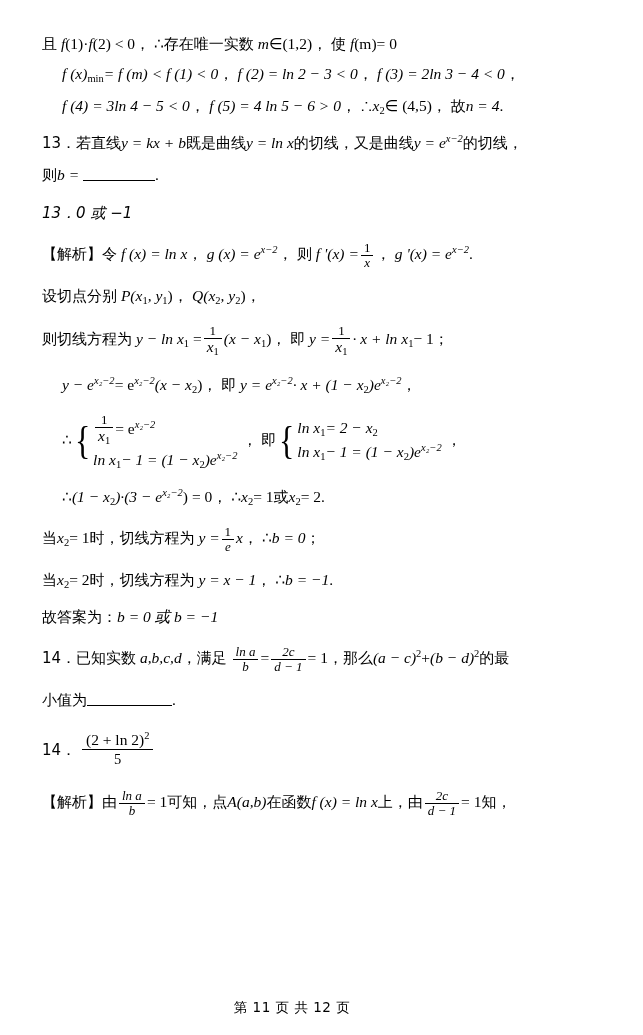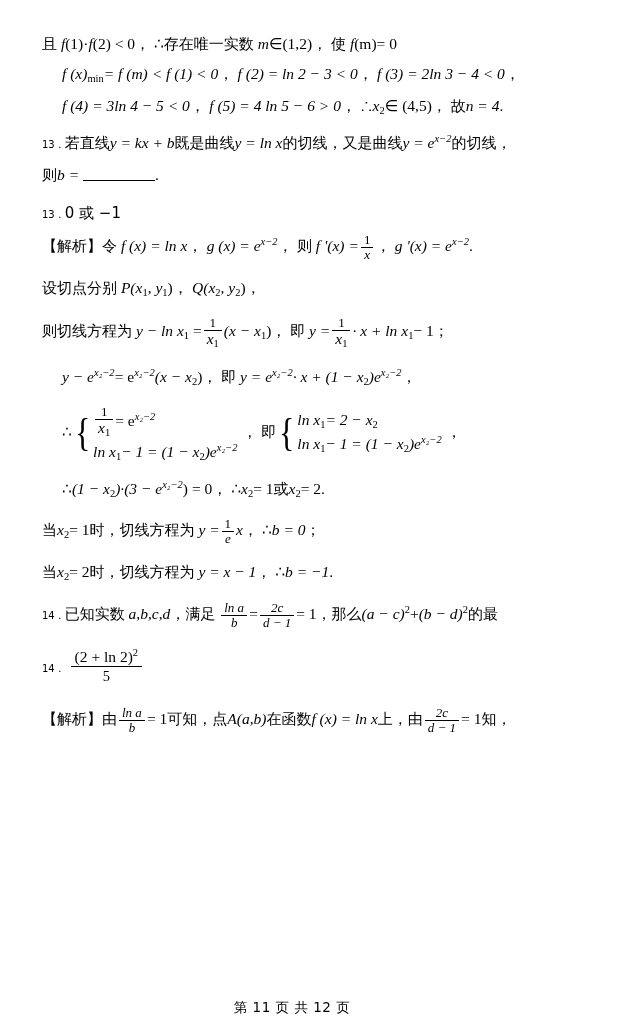--- a/index.html
+++ b/index.html
@@ -143,21 +143,21 @@
     left: 0;
     bottom: 18px;
     width: 584px;
     text-align: center;
     font-family: "DejaVu Sans", "Liberation Sans", sans-serif;
     font-size: 13.5px;
     letter-spacing: 0.5px;
   }
   .q-num {
     font-family: "DejaVu Sans", "Liberation Sans", sans-serif;
-    font-size: 10px;
+    font-size: 15px;
   }
   .indent-eq {
     padding-left: 20px;
   }
 </style>
 </head>
 <body>
 
 <div class="page">
   <div class="body-area">
@@ -185,21 +185,21 @@
     </div>
 
     <div class="line" style="margin-bottom:15px;">
       <span class="q-num">13．</span><span class="cn">若直线</span><span class="mi">y = kx + b</span><span class="cn">既是曲线</span><span class="mi">y = ln x</span><span class="cn">的切线，又是曲线</span><span class="mi">y = e</span><span class="sup">x−2</span><span class="cn">的切线，</span>
     </div>
     <div class="line" style="margin-bottom:22px;">
       <span class="cn">则</span><span class="mi">b =</span>
       <span class="blank" style="width:72px;"></span><span class="mn">.</span>
     </div>
 
-    <div class="line" style="margin-bottom:12px;">
+    <div class="line" style="margin-bottom:20px;font-style:italic;">
       <span class="q-num">13．</span><span class="cn">0 或 −1</span>
     </div>
 
     <div class="line" style="margin-bottom:18px;">
       <span class="cn">【解析】</span><span class="cn">令</span>
       <span class="mi">f (x) = ln x</span><span class="mn">，</span>
       <span class="mi">g (x) = e</span><span class="sup">x−2</span><span class="mn">，</span>
       <span class="cn">则</span>
       <span class="mi">f '(x) =</span><span class="frac"><span class="num mn">1</span><span class="den mi">x</span></span><span class="mn">，</span>
       <span class="mi">g '(x) = e</span><span class="sup">x−2</span><span class="mn">.</span>
@@ -255,26 +255,32 @@
       <span class="mn">∴</span><span class="mi">b = 0</span><span class="cn">；</span>
     </div>
 
     <div class="line" style="margin-bottom:18px;">
       <span class="cn">当</span><span class="mi">x</span><span class="subn">2</span><span class="mn">= 2</span><span class="cn">时，切线方程为</span>
       <span class="mi">y = x − 1</span><span class="cn">，</span>
       <span class="mn">∴</span><span class="mi">b = −1</span><span class="mn">.</span>
     </div>
 
 
+    <div class="line" style="margin-bottom:20px;">
+      <span class="cn">故答案为：</span><span class="mi">b = 0 或 b = −1</span>
+    </div>
 
     <div class="line" style="margin-bottom:17px;">
       <span class="q-num">14．</span><span class="cn">已知实数</span>
       <span class="mi">a,b,c,d</span><span class="cn">，满足</span>
       <span class="frac"><span class="num mi">ln a</span><span class="den mi">b</span></span><span class="mn">=</span><span class="frac"><span class="num mi">2c</span><span class="den mi">d − 1</span></span><span class="mn">= 1</span><span class="cn">，那么</span><span class="mi">(a − c)</span><span class="supn">2</span><span class="mn">+</span><span class="mi">(b − d)</span><span class="supn">2</span><span class="cn">的最</span>
     </div>
+    <div class="line" style="margin-bottom:22px;">
+      <span class="cn">小值为</span><span class="blank" style="width:85px;"></span><span class="mn">.</span>
+    </div>
 
     <div class="line" style="margin-bottom:22px;">
       <span class="q-num">14．</span>
       <span class="bigfrac"><span class="num"><span class="mn">(2 + ln 2)</span><span class="supn">2</span></span><span class="den mn">5</span></span>
     </div>
 
     <div class="line">
       <span class="cn">【解析】</span><span class="cn">由</span><span class="frac"><span class="num mi">ln a</span><span class="den mi">b</span></span><span class="mn">= 1</span><span class="cn">可知，点</span><span class="mi">A</span><span class="mi">(a,b)</span><span class="cn">在函数</span><span class="mi">f (x) = ln x</span><span class="cn">上，由</span><span class="frac"><span class="num mi">2c</span><span class="den mi">d − 1</span></span><span class="mn">= 1</span><span class="cn">知，</span>
     </div>
 

